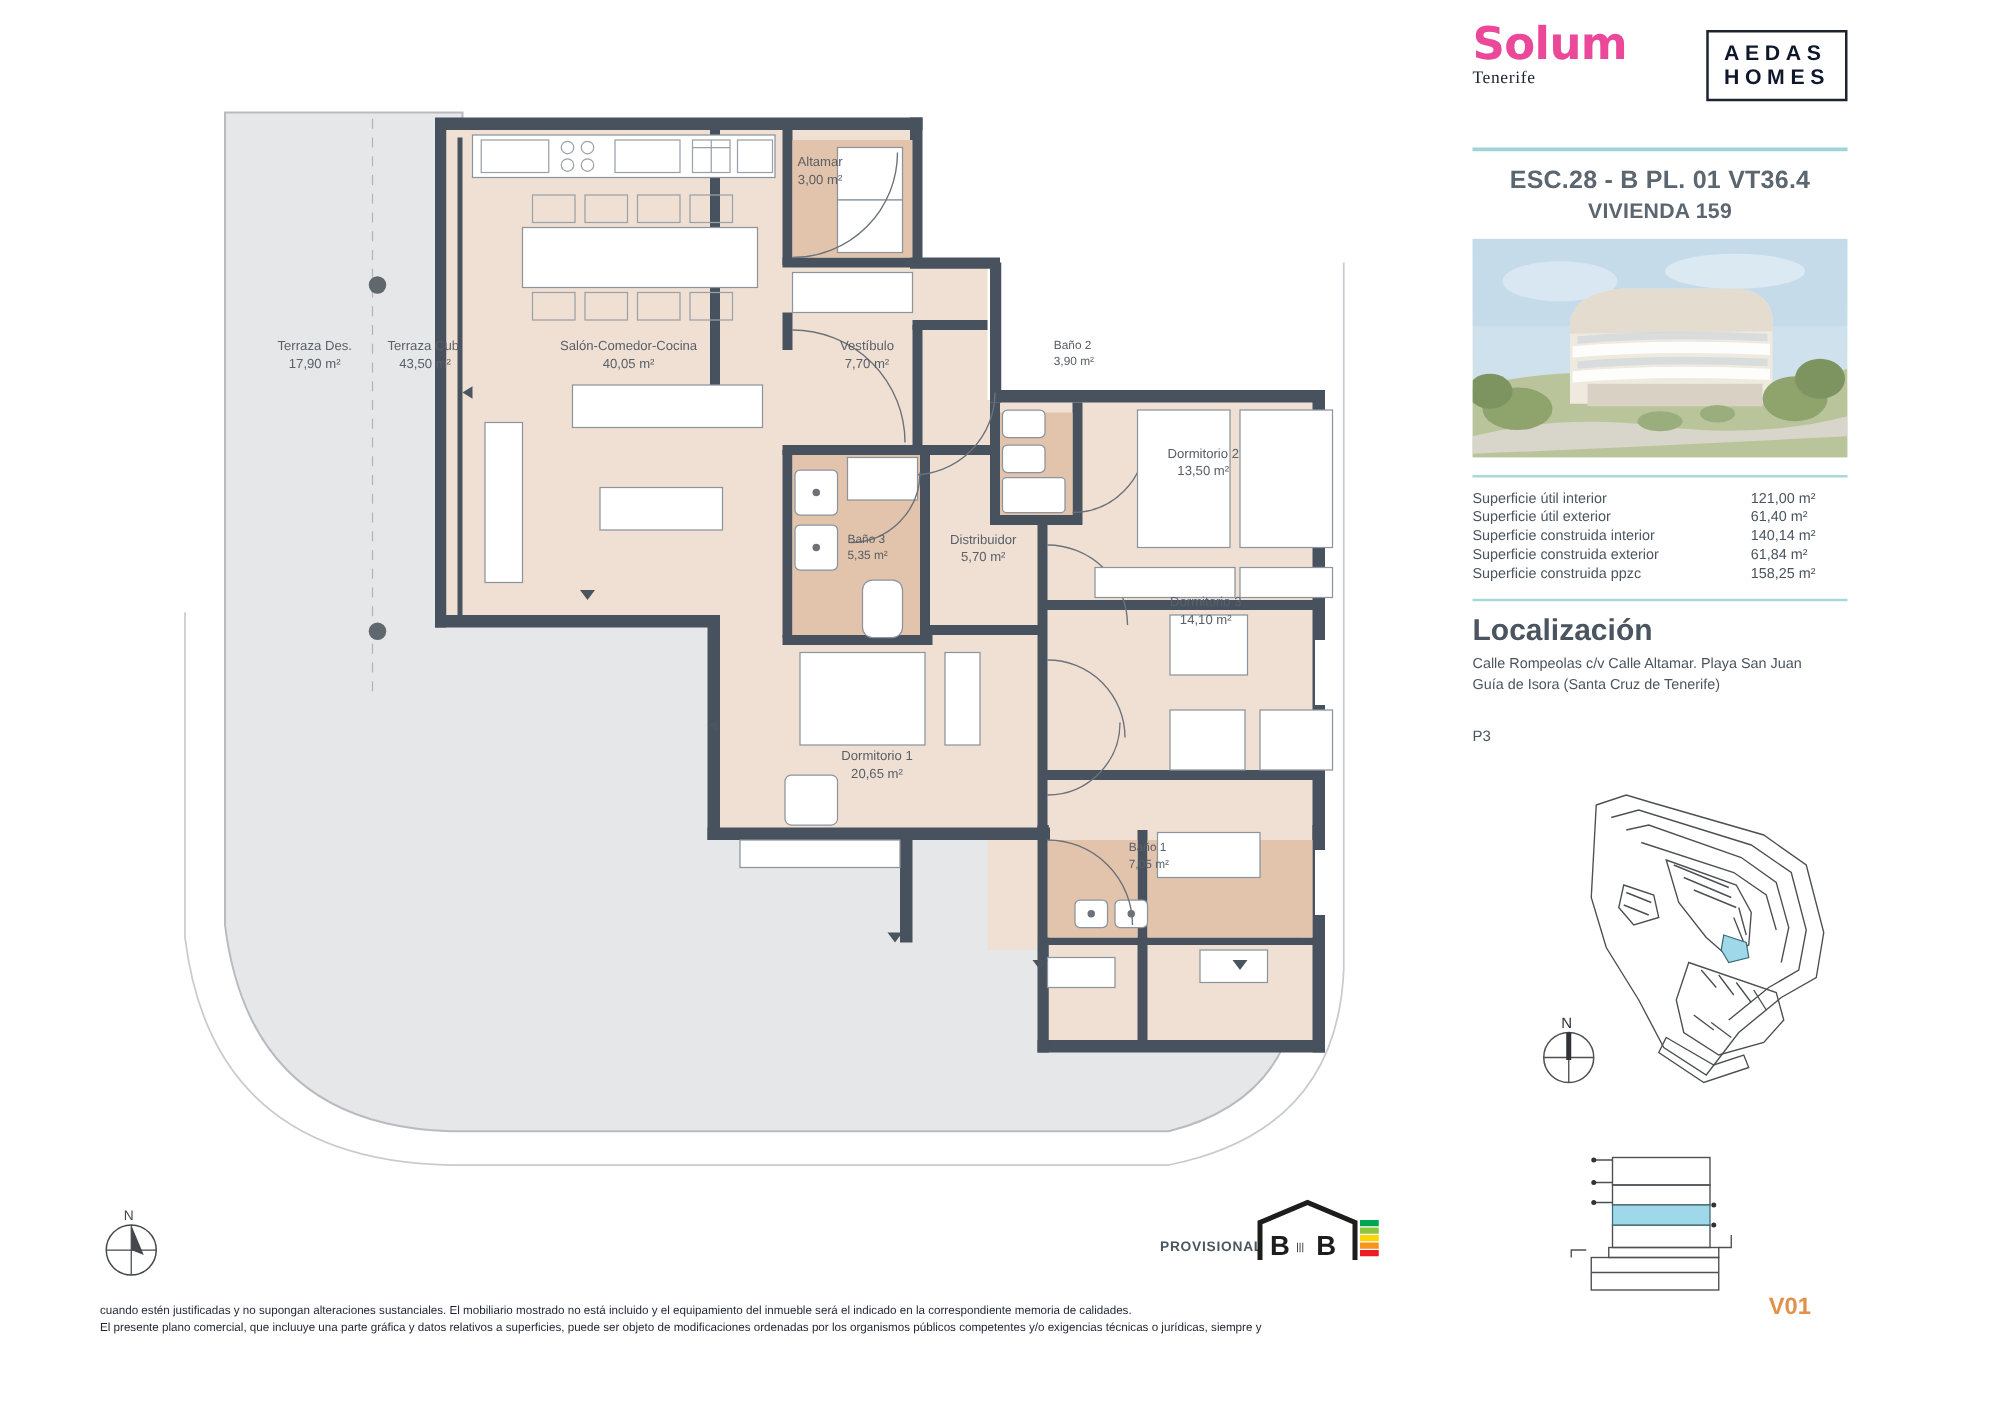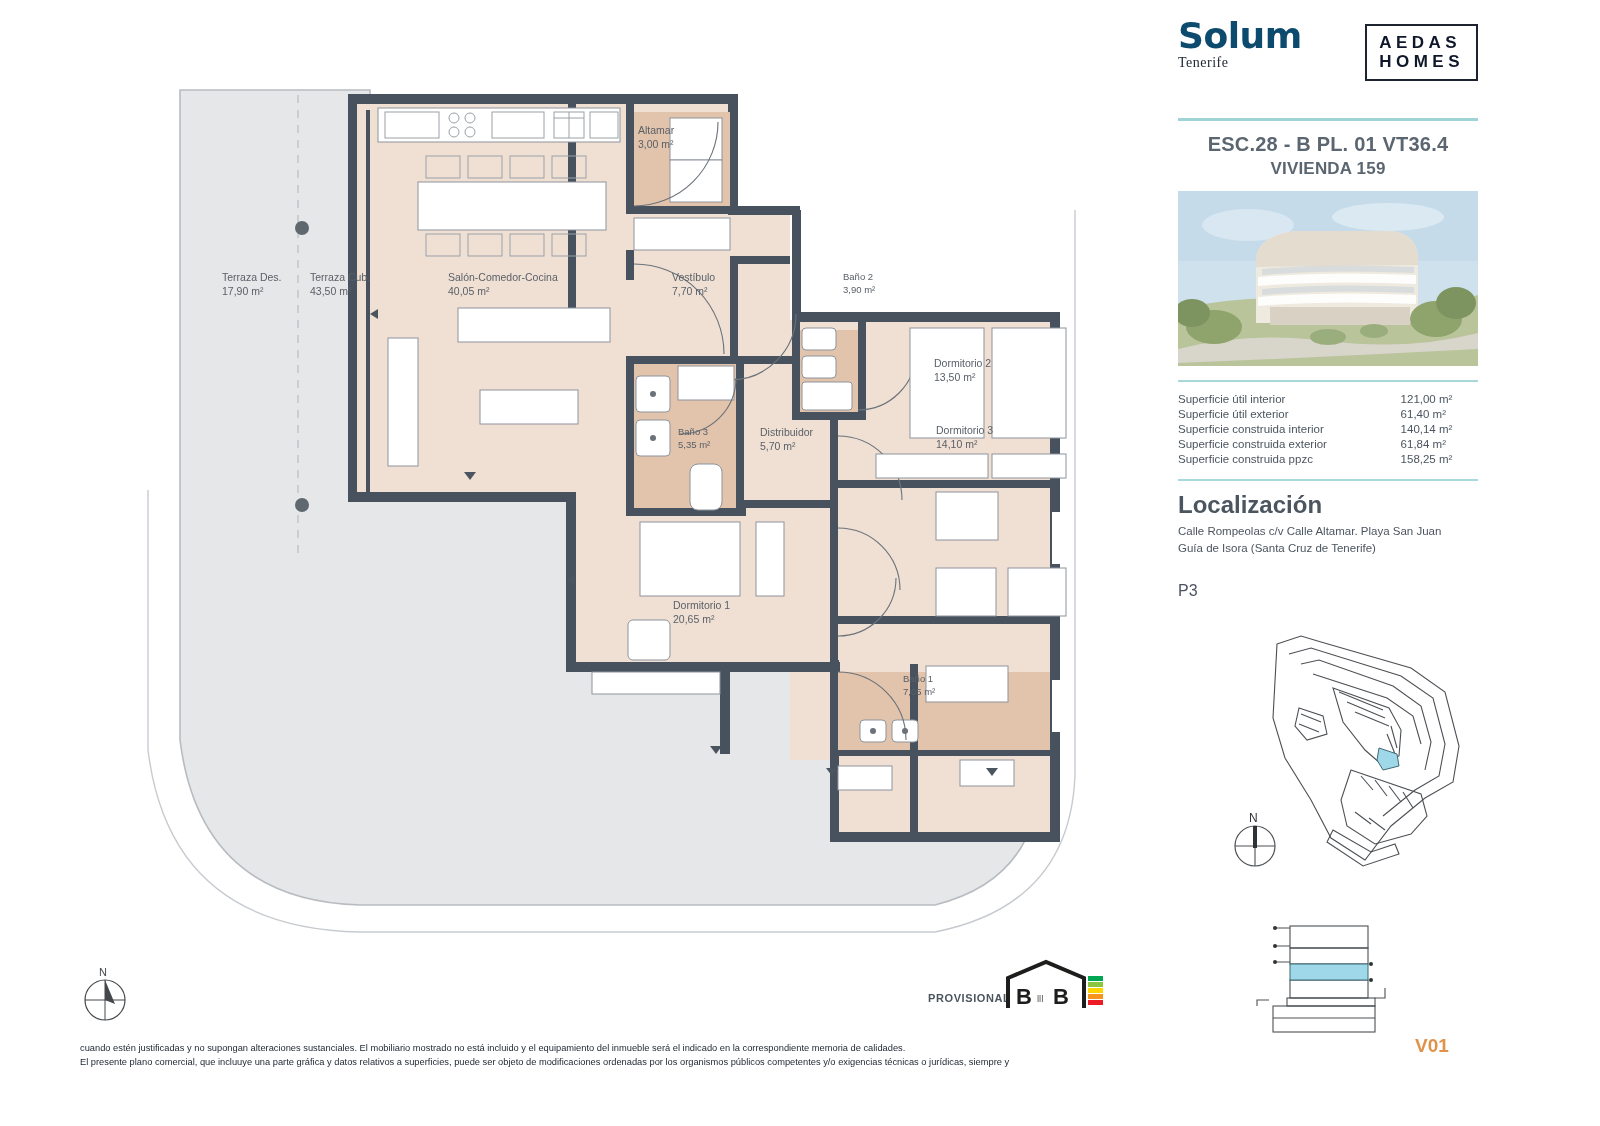--- a/index.html
+++ b/index.html
@@ -4,21 +4,21 @@
 <style>
   html,body{margin:0;padding:0;background:#ffffff;}
   body{width:1600px;height:1126px;position:relative;overflow:hidden;
        font-family:"Liberation Sans","DejaVu Sans",sans-serif;color:#3d4650;}
   .page{position:absolute;inset:0;background:#fff;}
 
   
   .panel{position:absolute;left:1178px;top:18px;width:300px;}
   .brandrow{display:flex;align-items:flex-start;justify-content:space-between;height:86px;}
   .solum{line-height:1;}
-  .solum .s1{font-size:36px;font-weight:bold;color:#0c4a6e;letter-spacing:-.5px;
+  .solum .s1{font-size:36px;font-weight:bold;color:#ec4899;letter-spacing:-.5px;
              font-family:"DejaVu Sans",sans-serif;}
   .solum .s2{font-size:14px;color:#1d2430;margin-top:2px;
              font-family:"Liberation Serif",serif;letter-spacing:.5px;}
   .aedas{border:2.5px solid #1d2430;padding:7px 12px 8px 12px;margin-top:6px;}
   .aedas div{font-size:17px;font-weight:bold;letter-spacing:4.5px;color:#0f172a;line-height:1.12;
              font-family:"Liberation Sans",sans-serif;}
 
   .tealrule{height:3px;background:#9fd4d6;margin:14px 0 10px 0;}
   .tealrule.thin{height:2px;background:#a8d8da;}
 
@@ -31,34 +31,34 @@
   .sechead{display:flex;align-items:baseline;justify-content:space-between;margin-top:4px;}
   .sechead h2{margin:6px 0 4px 0;font-size:24px;font-weight:bold;color:#4b555f;}
   .sechead .tag{font-size:15px;color:#e7b98e;}
   .surf{width:100%;border-collapse:collapse;font-size:11.5px;color:#4b555f;}
   .surf td{padding:1.5px 0;}
   .surf td.v{text-align:left;white-space:nowrap;}
 
   .loc h2{margin:6px 0 4px 0;font-size:24px;font-weight:bold;color:#4b555f;}
   .loc p{margin:0;font-size:11.5px;line-height:1.45;color:#4b555f;}
 
-  .p3{font-size:16px;color:#4b555f;margin-top:26px;}
+  .p3{font-size:12px;color:#4b555f;margin-top:26px;}
 
   .v01{position:absolute;left:1415px;top:1035px;font-size:19px;font-weight:bold;color:#e0924a;}
 
   
   .disclaimer{position:absolute;left:80px;top:1042px;width:1000px;font-size:9.3px;
               line-height:1.5;color:#1d2430;}
   .prov{position:absolute;left:928px;top:992px;font-size:11px;font-weight:bold;
         letter-spacing:.6px;color:#4b555f;}
 
   
   .rl{position:absolute;font-size:10.5px;line-height:1.32;color:#5a6068;white-space:nowrap;}
   .rl b{font-weight:normal;display:block;}
-  .rl .a{display:block;}
+  .rl .a{display:block;text-align:center;}
   .rl.sm{font-size:9.5px;}
   svg{display:block;}
 </style>
 </head>
 <body>
 
 <div class="page">
 
   <svg width="1140" height="960" viewBox="0 0 1140 960" style="position:absolute;left:30px;top:60px;">
     <defs>
@@ -301,21 +301,21 @@
       <span class="a">13,50 m²</span>
   </div>
   <div class="rl sm" style="left:678px;top:426px">
     <b>Baño 3</b>
       <span class="a">5,35 m²</span>
   </div>
   <div class="rl" style="left:760px;top:426px">
     <b>Distribuidor</b>
       <span class="a">5,70 m²</span>
   </div>
-  <div class="rl" style="left:936px;top:424px">
+  <div class="rl" style="left:936px;top:476px">
     <b>Dormitorio 3</b>
       <span class="a">14,10 m²</span>
   </div>
   <div class="rl" style="left:673px;top:599px">
     <b>Dormitorio 1</b>
       <span class="a">20,65 m²</span>
   </div>
   <div class="rl sm" style="left:903px;top:673px">
     <b>Baño 1</b>
       <span class="a">7,05 m²</span>

